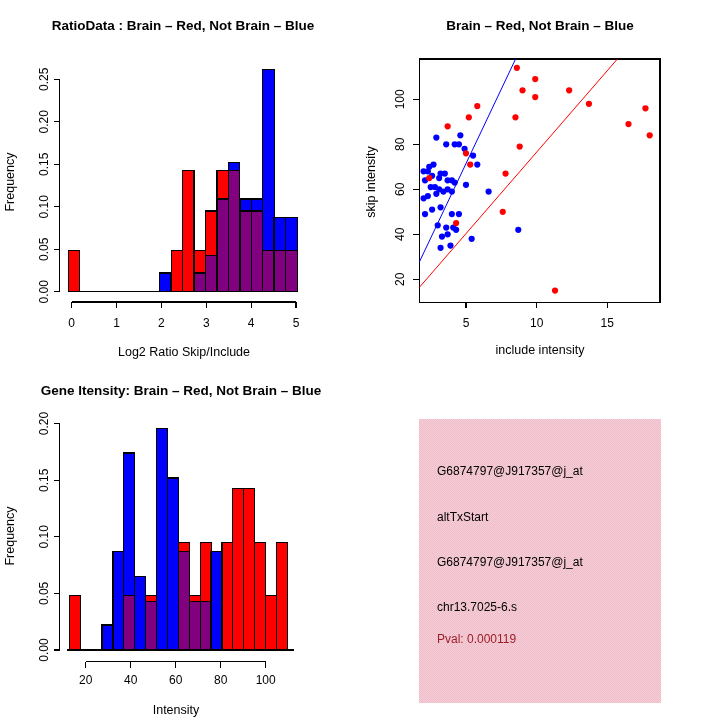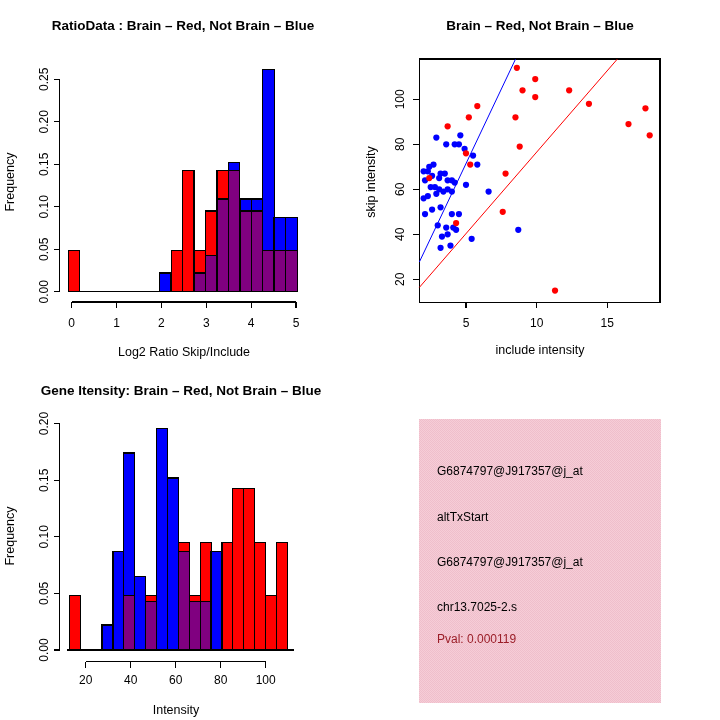--- a/index.html
+++ b/index.html
@@ -217,15 +217,15 @@
       <rect x="254.675" y="542.46" width="10.9125" height="107.54" fill="#ff0000" stroke="#000" stroke-width="1.2" shape-rendering="crispEdges"></rect>
       <rect x="265.7" y="595.664" width="10.9125" height="54.336" fill="#ff0000" stroke="#000" stroke-width="1.2" shape-rendering="crispEdges"></rect>
       <rect x="276.5" y="542.46" width="10.9125" height="107.54" fill="#ff0000" stroke="#000" stroke-width="1.2" shape-rendering="crispEdges"></rect>
     </g>
 </svg>
 
 <div class="info-box">
   <div class="info-line" style="top:45px">G6874797@J917357@j_at</div>
   <div class="info-line" style="top:91px">altTxStart</div>
   <div class="info-line" style="top:136px">G6874797@J917357@j_at</div>
-  <div class="info-line" style="top:181px">chr13.7025-2.s</div>
+  <div class="info-line" style="top:181px">chr13.7025-6.s</div>
   <div class="info-line" style="top:213px;color:#9b1e28">Pval: 0.000119</div>
 </div>
 
 </body></html>

